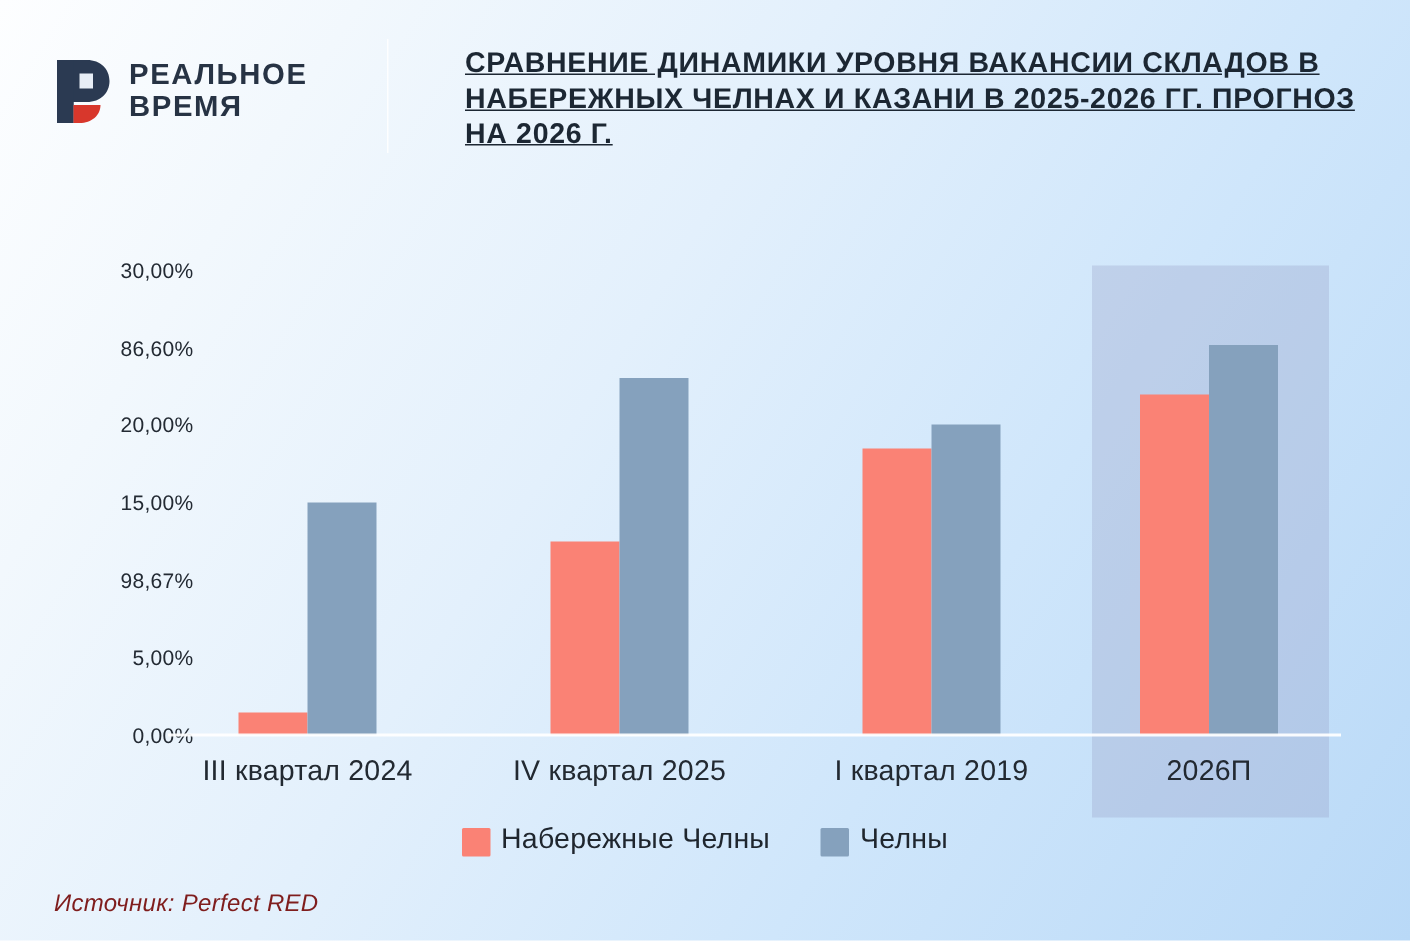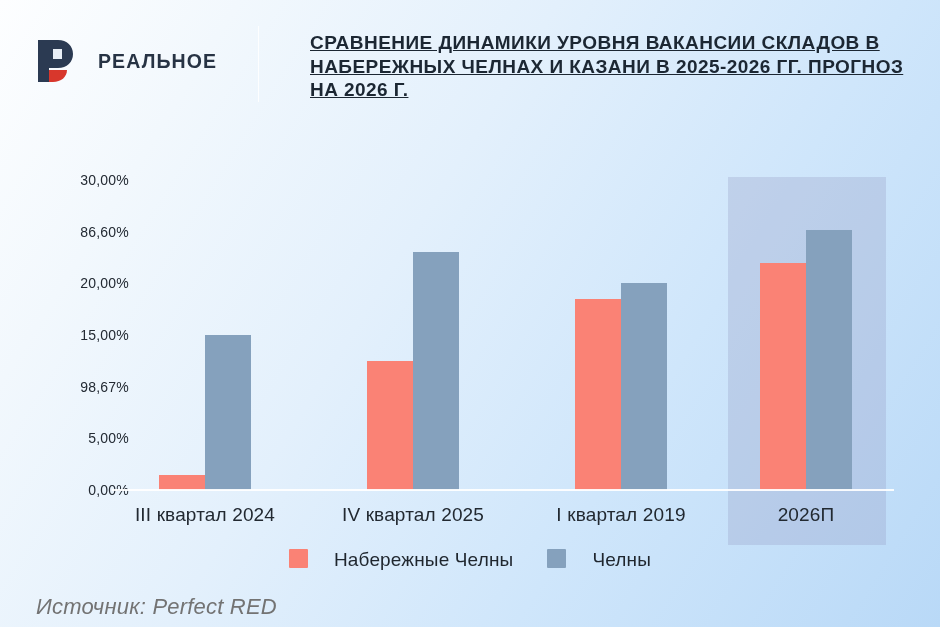--- a/index.html
+++ b/index.html
@@ -26,21 +26,21 @@
     position: absolute;
     left: 0; top: 0;
     width: 940px; height: 128px;
   }
 
   #logo-block {
     position: absolute;
     left: 36px; top: 38px;
     display: flex;
     align-items: center;
-    gap: 22px;
+    gap: 10px;
   }
 
   #logo-mark { width: 40px; height: 46px; display: block; }
 
   #logo-wordmark {
     display: flex;
     flex-direction: column;
     justify-content: center;
     line-height: 1.06;
   }
@@ -132,62 +132,63 @@
     position: absolute;
     left: 0; top: 549px;
     width: 940px;
     display: flex;
     justify-content: center;
     align-items: center;
     gap: 34px;
   }
   .legend-item {
     display: flex;
-    align-items: flex-start;
-    gap: 26px;
+    align-items: flex-end;
+    gap: 7px;
   }
   .legend-swatch {
     width: 19px; height: 19px;
     display: block;
     border-radius: 1px;
   }
   .legend-swatch.chelny { background: #fa8275; }
   .legend-swatch.kazan  { background: #85a1bd; }
   .legend-text {
     font-size: 19px;
     color: #1f262e;
     letter-spacing: 0.15px;
     white-space: nowrap;
   }
 
   
   #source {
     position: absolute;
     left: 36px; top: 594px;
-    font-size: 22px;
+    font-size: 16px;
     font-style: italic;
-    color: #737373;
+    color: #7f1d1d;
     letter-spacing: 0.2px;
     white-space: nowrap;
   }
 </style>
 </head>
 <body>
 
 <div id="header">
 
   <div id="logo-block">
     <svg id="logo-mark" viewBox="0 0 40 46" xmlns="http://www.w3.org/2000/svg">
       <path d="M2 2 H22 C31 2 37 8 37 16 C37 24 31 30 22 30 H13 V44 H2 Z" fill="#2b3a52"></path>
       <rect x="2" y="2" width="11" height="42" fill="#2b3a52"></rect>
       <path d="M13 32 H31 C31 39 25 44 17 44 H13 Z" fill="#d8372c"></path>
       <rect x="17" y="11" width="9" height="10" fill="#e8eef6"></rect>
     </svg>
     <div id="logo-wordmark">
       <span>РЕАЛЬНОЕ</span>
+      <span>ВРЕМЯ</span>
     </div>
   </div>
 
   <div id="header-divider"></div>
 
   <div id="chart-title">СРАВНЕНИЕ ДИНАМИКИ УРОВНЯ ВАКАНСИИ СКЛАДОВ В НАБЕРЕЖНЫХ ЧЕЛНАХ И КАЗАНИ В 2025-2026 ГГ. ПРОГНОЗ НА 2026 Г.</div>
 </div>
 
 <div id="plot-wrap">
   <div id="forecast-band"></div>

